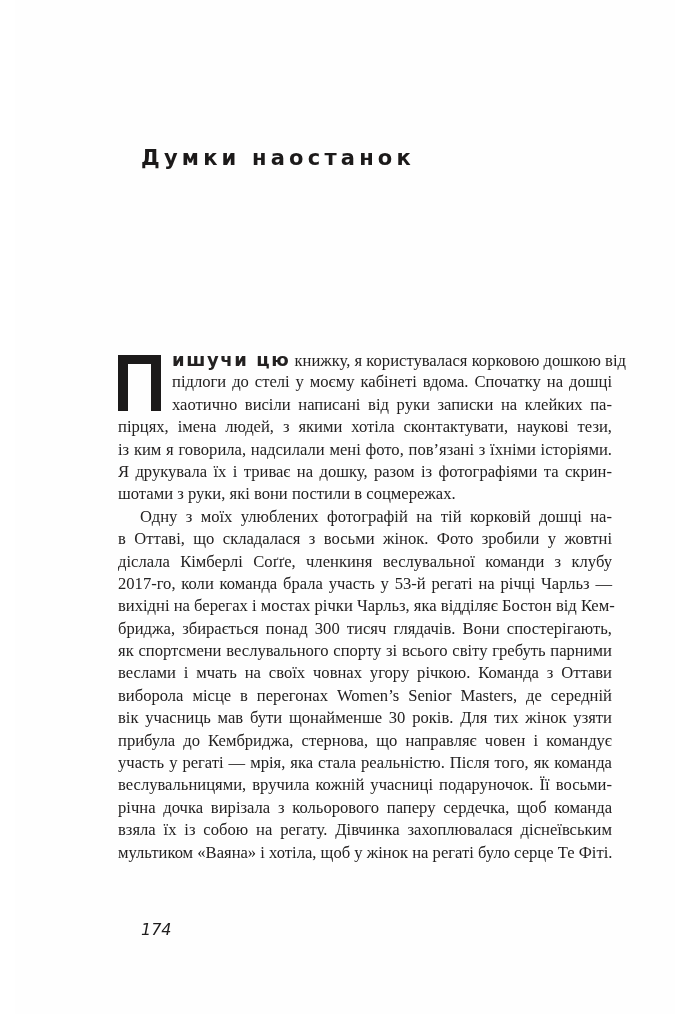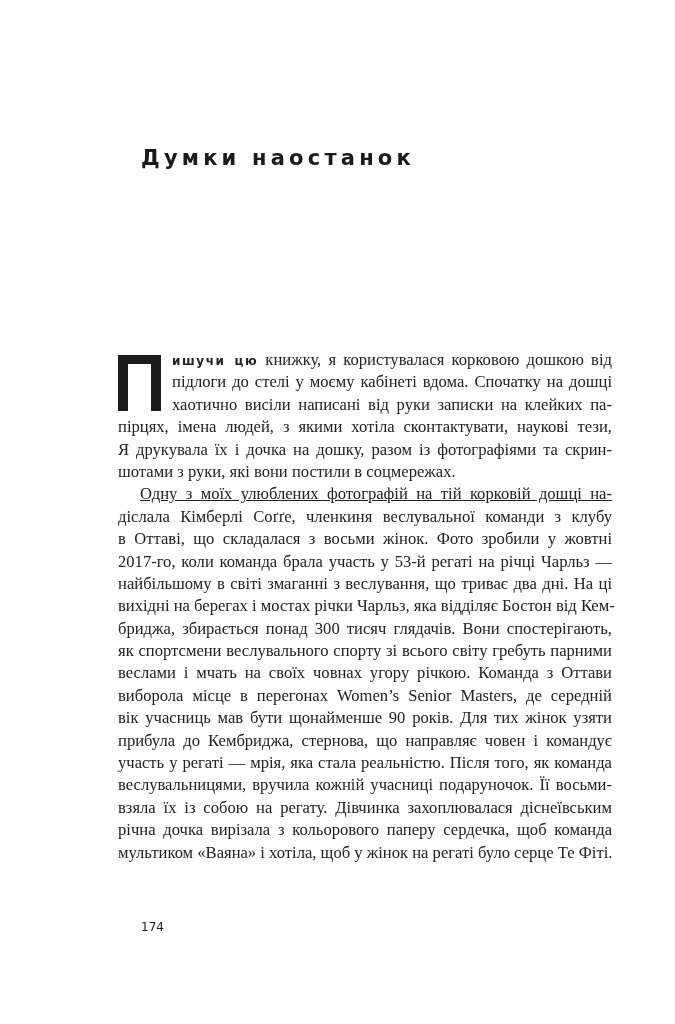--- a/index.html
+++ b/index.html
@@ -11,65 +11,65 @@
     font-size: 21px; letter-spacing: 4.2px; color: #1c1a1a; white-space: nowrap;
   }
   .text-block {
     position: absolute; left: 103px; top: 349px; width: 494px;
     font-family: "Liberation Serif", serif; font-size: 16.6px; line-height: 22.4px;
     color: #232121;
   }
   .line { display: block; height: 22.4px; white-space: nowrap; text-align: justify; text-align-last: justify; }
   .line.last { text-align-last: left; }
   .line.indent-drop { margin-left: 54px; }
-  .line.para-indent { text-indent: 22px; text-decoration: underline; }
+  .line.para-indent { text-indent: 22px; }
   .dropcap {
     position: absolute; left: 103px; top: 355px; width: 43px; height: 56px;
   }
   .lead {
-    font-family: "DejaVu Sans", sans-serif; font-weight: bold; font-size: 12px; letter-spacing: 1.6px;
+    font-family: "DejaVu Sans", sans-serif; font-weight: bold; font-size: 18px; letter-spacing: 1.6px;
   }
   .page-number {
     position: absolute; left: 126px; top: 920px;
-    font-family: "DejaVu Sans", sans-serif; font-size: 12px; color: #1f1d1d;
+    font-family: "DejaVu Sans", sans-serif; font-size: 16px; color: #1f1d1d; font-style: italic;
   }
 </style>
 </head>
 <body>
 
 <div class="page">
 
   <div class="heading">Думки наостанок</div>
 
   <svg class="dropcap" viewBox="0 0 43 56" width="43" height="56">
     <path d="M0 0 H43 V56 H33 V9 H10 V56 H0 Z" fill="#1c1a1a"></path>
   </svg>
 
   <div class="text-block">
 
     <span class="line indent-drop"><span class="lead">ишучи цю</span><span> книжку, я користувалася корковою дошкою від</span></span>
     <span class="line indent-drop">підлоги до стелі у моєму кабінеті вдома. Спочатку на дошці</span>
     <span class="line indent-drop">хаотично висіли написані від руки записки на клейких па-</span>
     <span class="line">пірцях, імена людей, з якими хотіла сконтактувати, наукові тези,</span>
-    <span class="line">Я друкувала їх і дочка на дошку, разом із фотографіями та скрин-</span>
+    <span class="line">із ким я говорила, надсилали мені фото, пов’язані з їхніми історіями.</span>
+    <span class="line">Я друкувала їх і триває на дошку, разом із фотографіями та скрин-</span>
     <span class="line last">шотами з руки, які вони постили в соцмережах.</span>
 
     <span class="line para-indent">Одну з моїх улюблених фотографій на тій корковій дошці на-</span>
+    <span class="line">в Оттаві, що складалася з восьми жінок. Фото зробили у жовтні</span>
     <span class="line">діслала Кімберлі Соґґе, членкиня веслувальної команди з клубу</span>
-    <span class="line">в Оттаві, що складалася з восьми жінок. Фото зробили у жовтні</span>
     <span class="line">2017-го, коли команда брала участь у 53-й регаті на річці Чарльз —</span>
-    <span class="line">найбільшому в світі змаганні з веслування, що триває два дні. На ці</span>
     <span class="line">вихідні на берегах і мостах річки Чарльз, яка відділяє Бостон від Кем-</span>
     <span class="line">бриджа, збирається понад 300 тисяч глядачів. Вони спостерігають,</span>
     <span class="line">як спортсмени веслувального спорту зі всього світу гребуть парними</span>
     <span class="line">веслами і мчать на своїх човнах угору річкою. Команда з Оттави</span>
     <span class="line">виборола місце в перегонах Women’s Senior Masters, де середній</span>
-    <span class="line">вік учасниць мав бути щонайменше 90 років. Для тих жінок узяти</span>
+    <span class="line">вік учасниць мав бути щонайменше 30 років. Для тих жінок узяти</span>
     <span class="line">прибула до Кембриджа, стернова, що направляє човен і командує</span>
     <span class="line">участь у регаті — мрія, яка стала реальністю. Після того, як команда</span>
     <span class="line">веслувальницями, вручила кожній учасниці подаруночок. Її восьми-</span>
+    <span class="line">річна дочка вирізала з кольорового паперу сердечка, щоб команда</span>
     <span class="line">взяла їх із собою на регату. Дівчинка захоплювалася діснеївським</span>
-    <span class="line">річна дочка вирізала з кольорового паперу сердечка, щоб команда</span>
     <span class="line">мультиком «Ваяна» і хотіла, щоб у жінок на регаті було серце Те Фіті.</span>
   </div>
 
   <div class="page-number">174</div>
 </div>
 
 </body></html>

